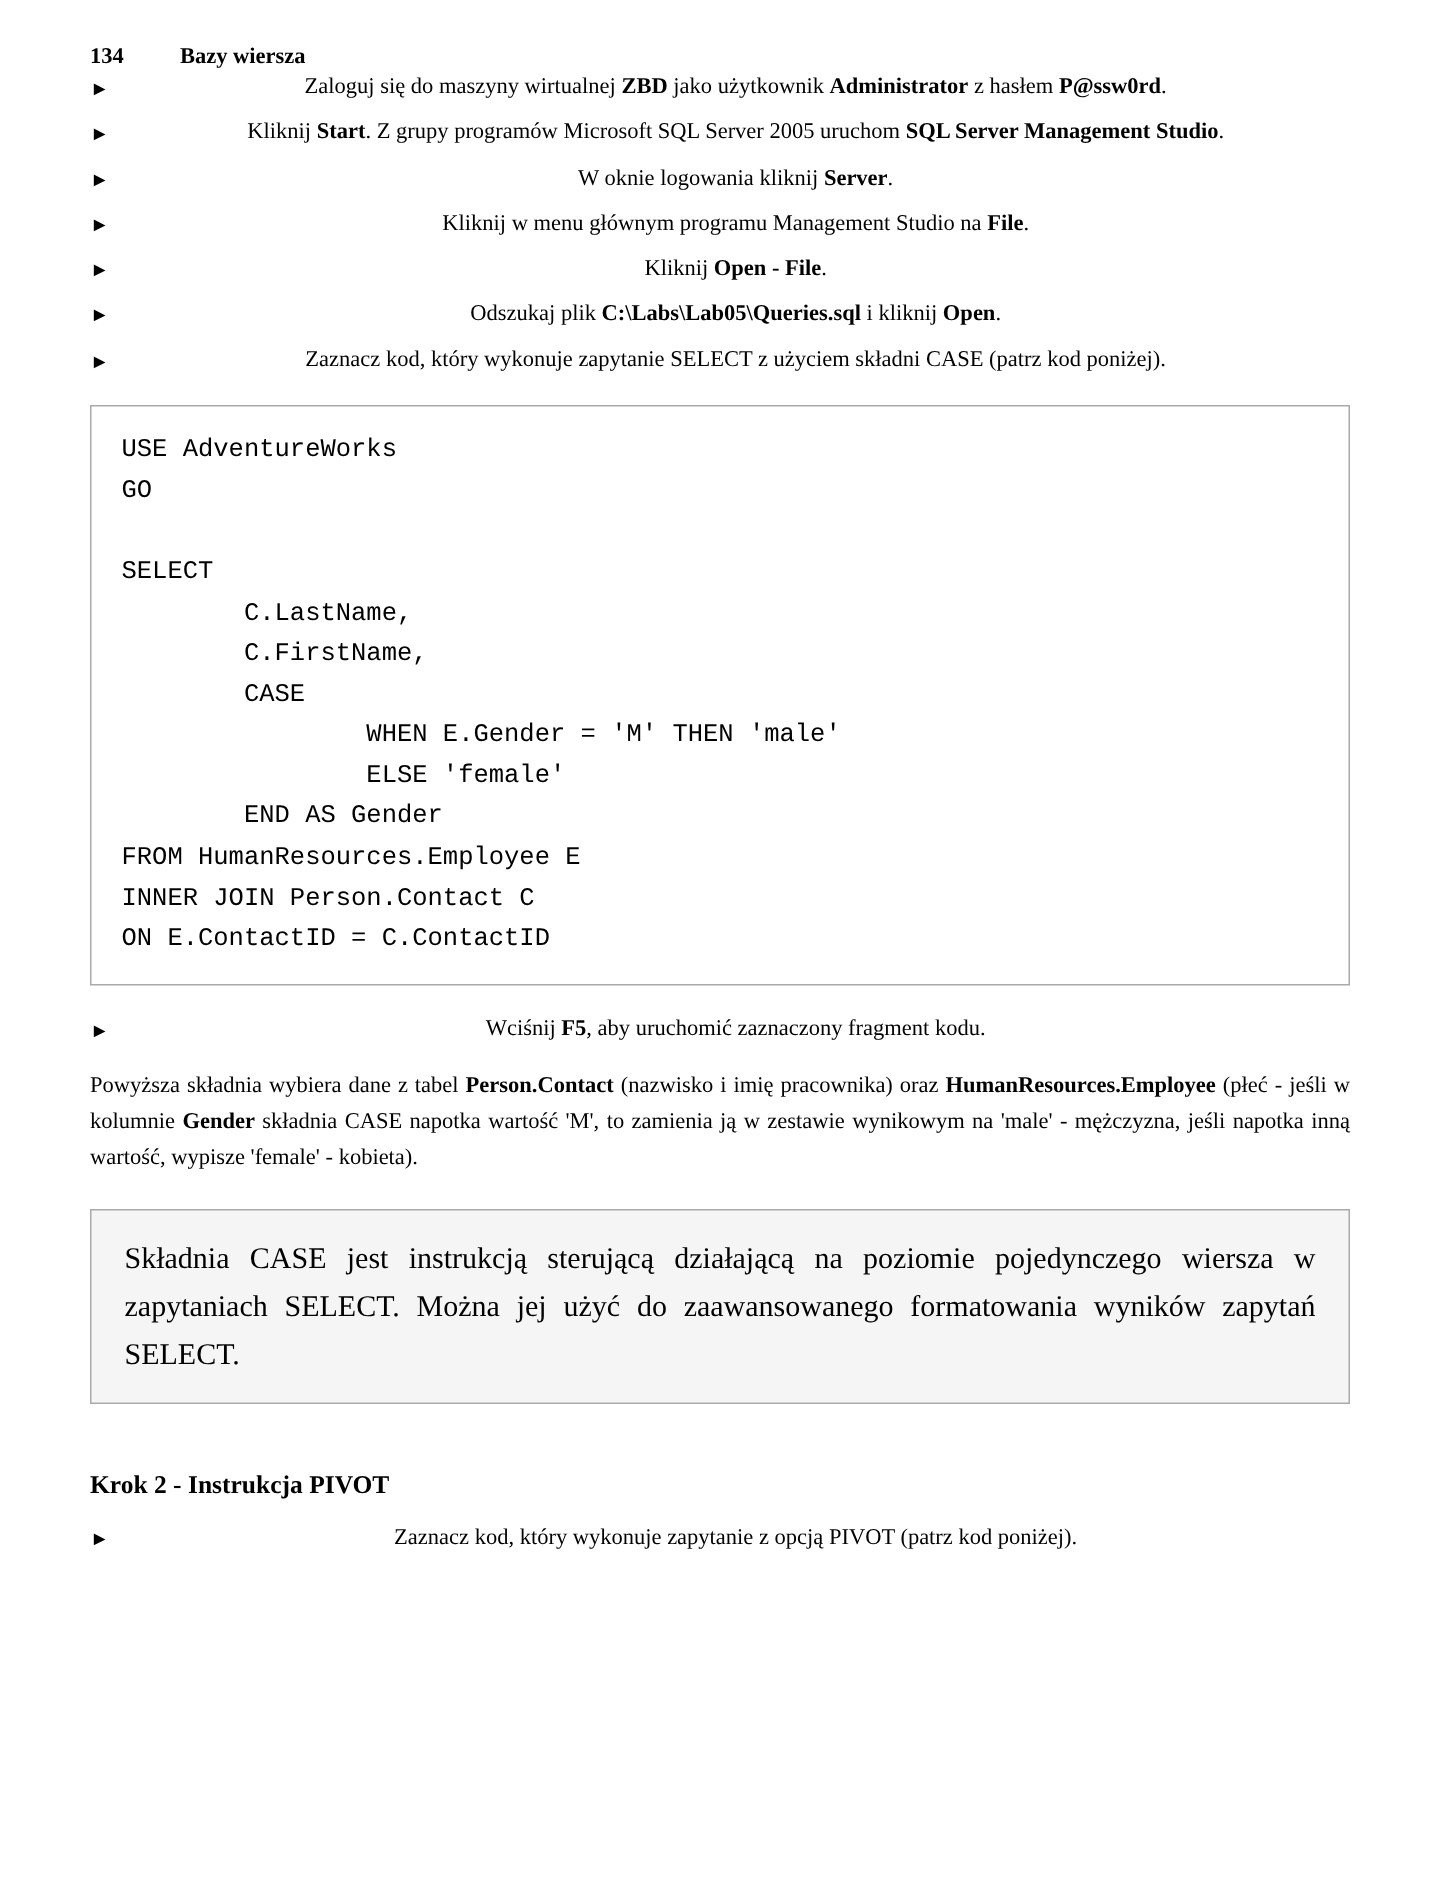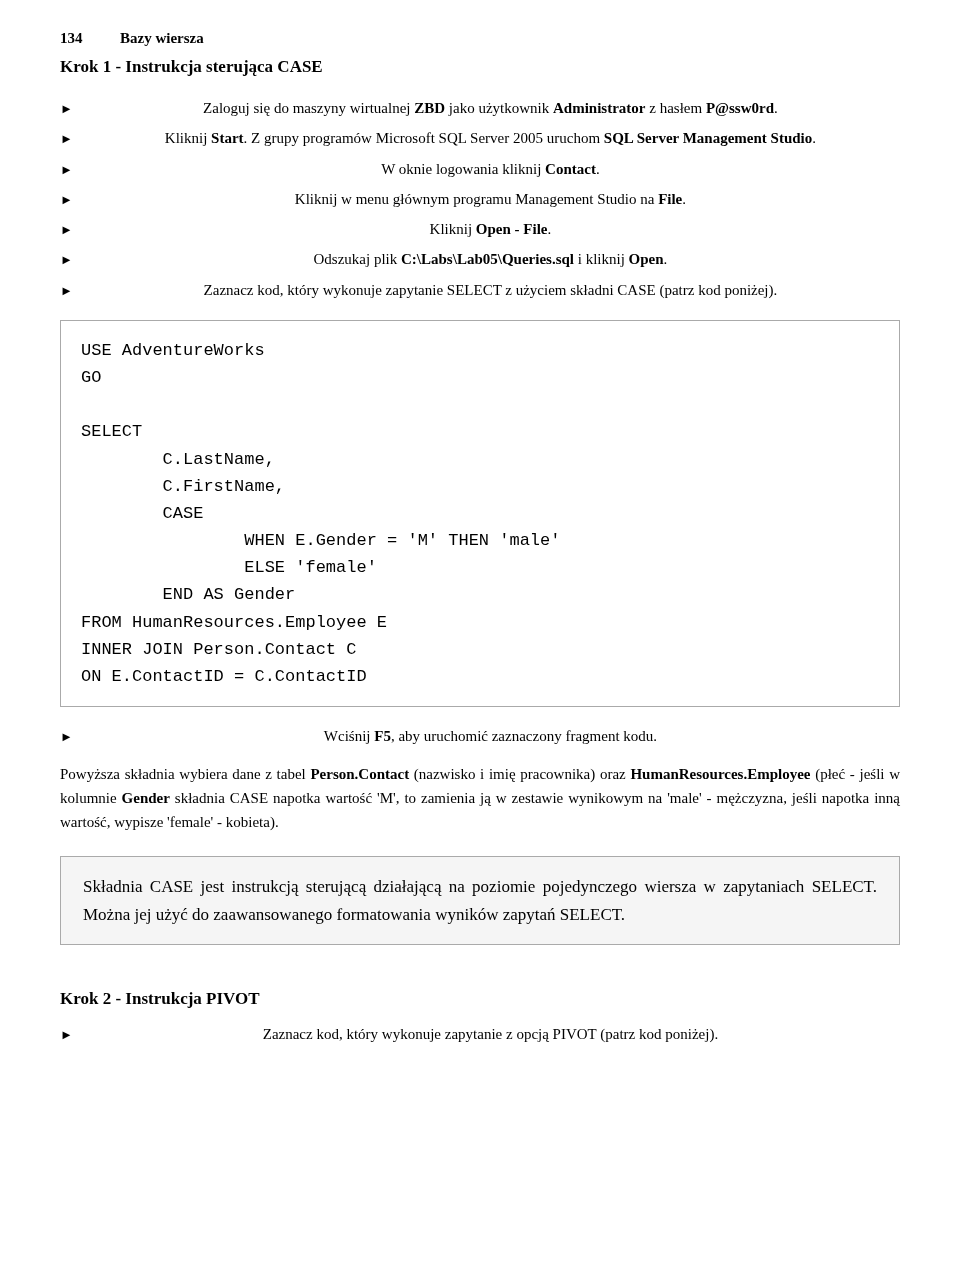--- a/index.html
+++ b/index.html
@@ -68,21 +68,21 @@
       font-size: 17px;
       line-height: 1.6;
       color: #000;
       white-space: pre;
     }
     .info-box {
       border: 1px solid #aaaaaa;
       background: #f5f5f5;
       padding: 16px 22px;
       margin: 22px 0 22px 0;
-      font-size: 17px;
+      font-size: 20px;
       line-height: 1.6;
       text-align: justify;
     }
     .paragraph {
       margin-bottom: 14px;
       line-height: 1.6;
       text-align: justify;
     }
     .section-heading-2 {
       font-size: 17px;
@@ -94,42 +94,41 @@
 </head>
 <body>
 
 <div class="page">
 
   <div class="page-header">
     <span class="page-number">134</span>
     <span class="chapter-title">Bazy wiersza</span>
   </div>
 
-  <div class="section-heading">Krok 1 - Instrukcja sterująca CASE</div>
 
   <ul class="bullet-list">
 
     <li>
       <span class="arrow-icon">►</span>
       <span class="bullet-text">
         Zaloguj się do maszyny wirtualnej <span class="bold">ZBD</span> jako użytkownik <span class="bold">Administrator</span> z hasłem <span class="bold">P@ssw0rd</span>.
       </span>
     </li>
 
     <li>
       <span class="arrow-icon">►</span>
       <span class="bullet-text">
         Kliknij <span class="bold">Start</span>. Z grupy programów Microsoft SQL Server 2005 uruchom <span class="bold">SQL Server Management Studio</span>.
       </span>
     </li>
 
     <li>
       <span class="arrow-icon">►</span>
       <span class="bullet-text">
-        W oknie logowania kliknij <span class="bold">Contact</span>.
+        W oknie logowania kliknij <span class="bold">Server</span>.
       </span>
     </li>
 
     <li>
       <span class="arrow-icon">►</span>
       <span class="bullet-text">
         Kliknij w menu głównym programu Management Studio na <span class="bold">File</span>.
       </span>
     </li>
 

